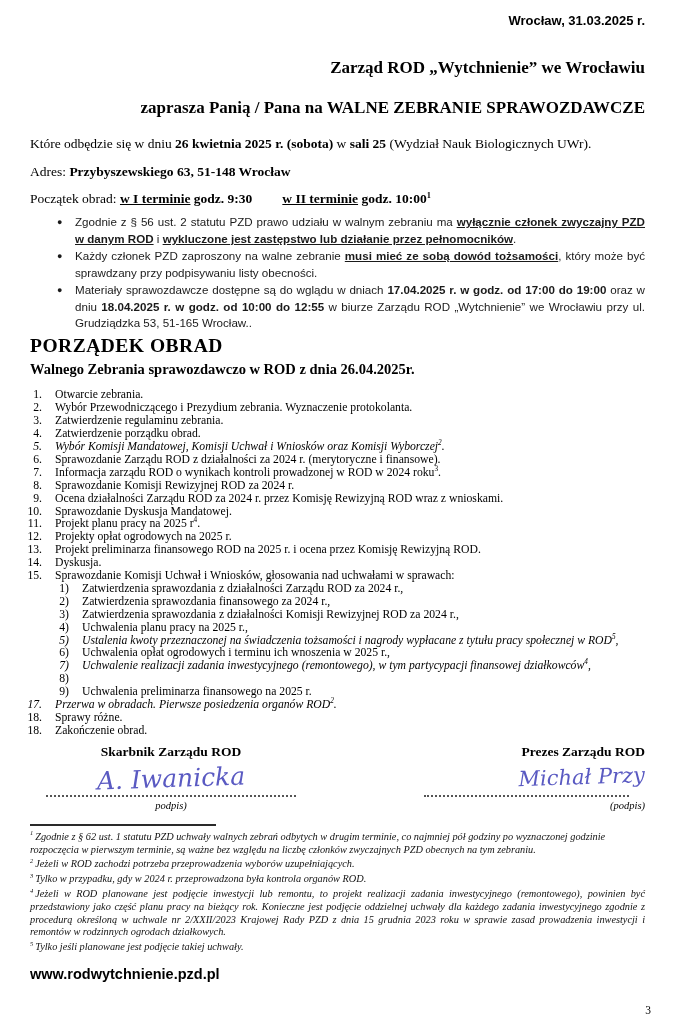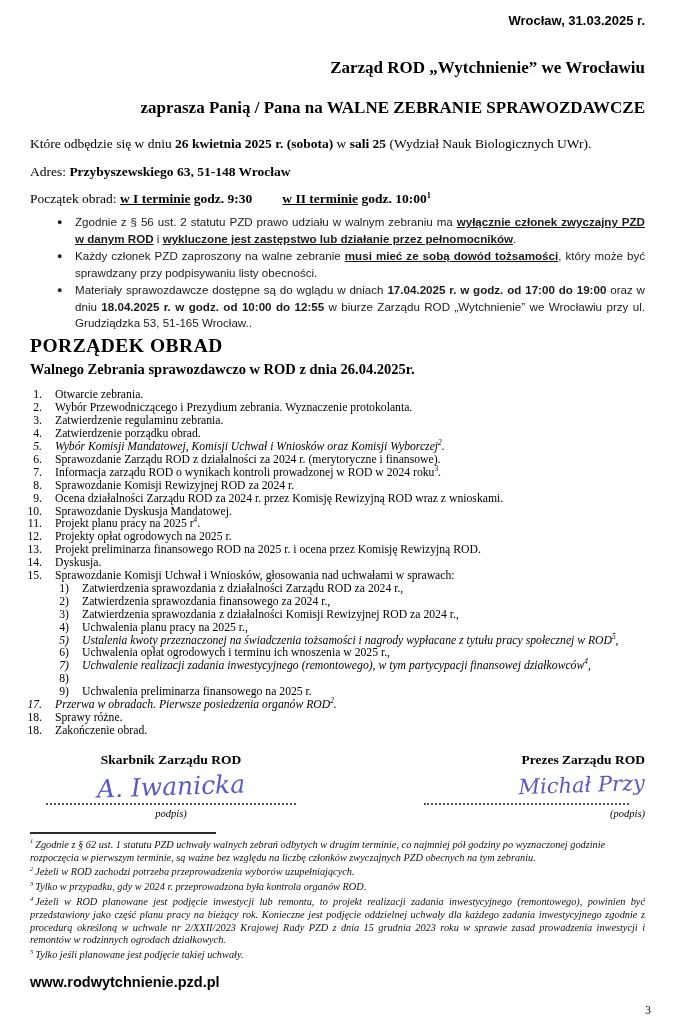--- a/index.html
+++ b/index.html
@@ -41,21 +41,21 @@
   .agenda-subtitle { text-align:left; font-weight:bold; font-size:14.5px; margin-top:4px; }
 
   .agenda { margin-top:11px; }
   .row { display:flex; font-size:11.7px; line-height:12.9px; }
   .row .num { flex:0 0 26px; text-align:right; margin-left:-14px; white-space:nowrap; }
   .row .txt { padding-left:13px; }
   .row.sub .num { margin-left:13px; }
   .row.sub .txt { }
   .row.italic { font-style:italic; }
 
-  .sigs { display:flex; justify-content:space-between; margin-top:14px; }
+  .sigs { display:flex; justify-content:space-between; margin-top:6px; }
   .sig { text-align:center; }
   .sig-left { width:282px; }
   .sig-right { width:237px;text-align:right; }
   .sig-title { font-weight:bold; font-size:13.5px; }
   .hand {
     font-family:"DejaVu Serif", serif; font-style:italic; color:#5a5ac2;
     height:34px; line-height:36px; transform:rotate(-2deg); margin-top:1px;
   }
   .sig-left .hand { font-size:25px; }
   .sig-right .hand { font-size:21px; }

